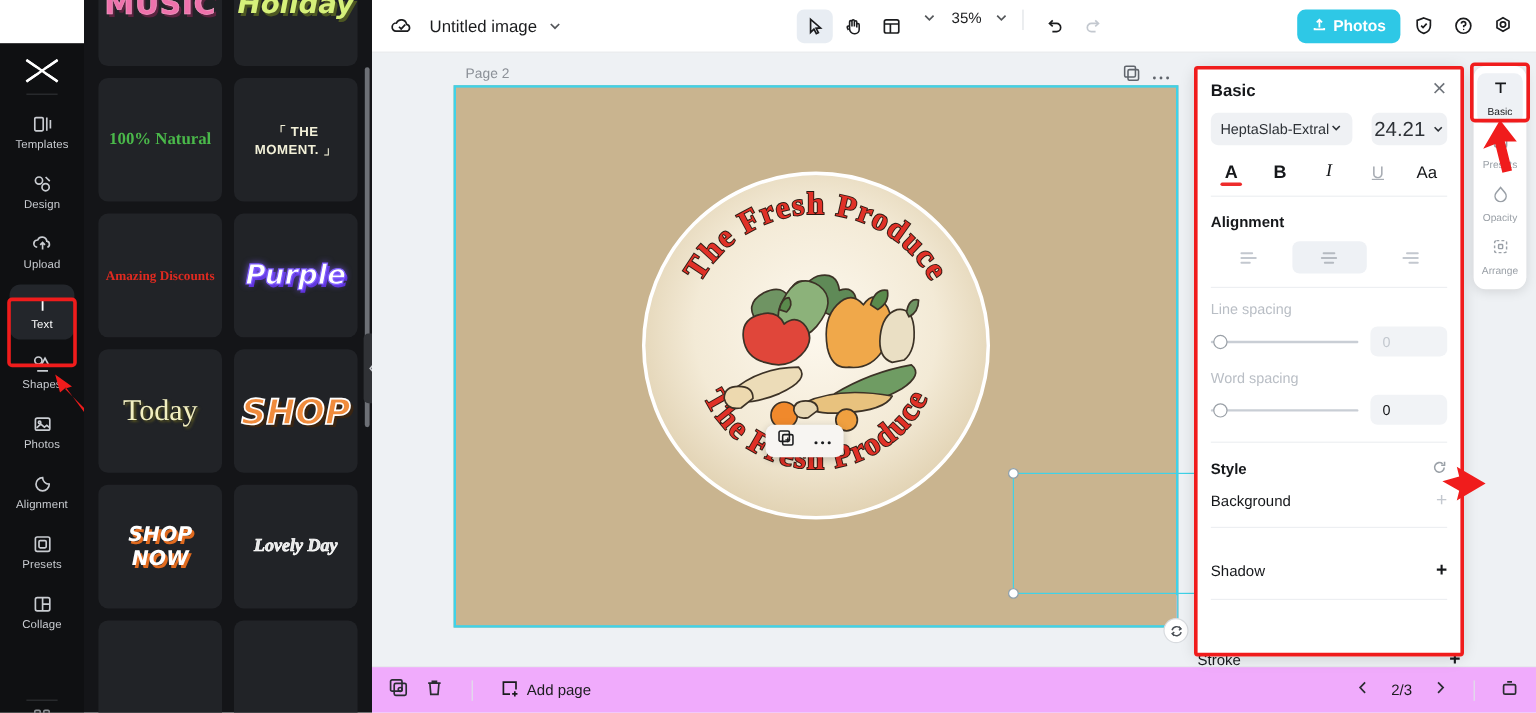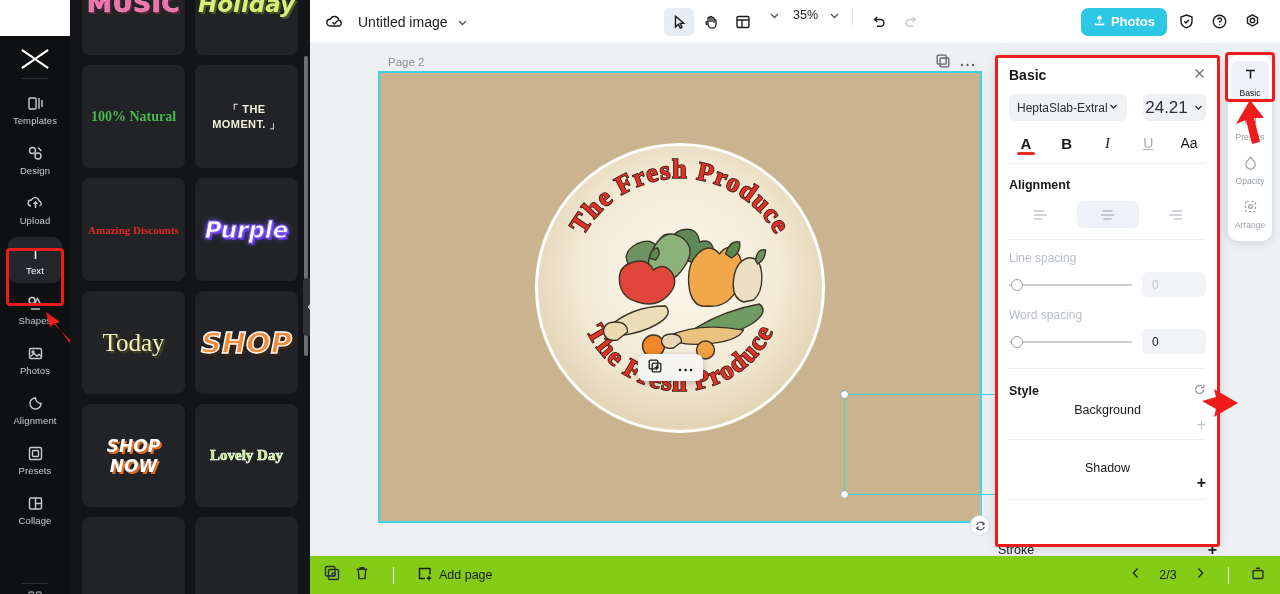--- a/index.html
+++ b/index.html
@@ -66,21 +66,21 @@
   .p-natural { font-family: "Liberation Serif", serif; font-weight: 700; font-size: 14px; color: #4ab84a; }
   .p-moment { font-family: "Liberation Sans", sans-serif; font-weight: 700; font-size: 11px; color: #f2f0d8; letter-spacing: .4px; }
   .p-discount { font-family: "Liberation Serif", serif; font-weight: 700; font-size: 11px; color: #e02a20; }
   .p-purple { font-family: "DejaVu Sans", sans-serif; font-weight: 700; font-style: italic; font-size: 23px; color: #ffffff;
     text-shadow: 0 0 6px #7f5bff, 2px 2px 0 #5b2ed6; -webkit-text-stroke: 1px #7f5bff; }
   .p-today { font-family: "Liberation Serif", serif; font-size: 25px; color: #f2efc0; text-shadow: 2px 2px 2px #55521f; }
   .p-sale { font-family: "DejaVu Sans", sans-serif; font-weight: 700; font-style: italic; font-size: 29px; color: #f08b3c;
     -webkit-text-stroke: 1.4px #ffffff; text-shadow: 3px 3px 0 #3a2512; }
   .p-shopnow { font-family: "DejaVu Sans", sans-serif; font-weight: 700; font-style: italic; font-size: 17px; color: #ffffff;
     text-shadow: 2px 2px 0 #e06a1e; }
-  .p-lovely { font-family: "Liberation Serif", serif; font-weight: 700; font-size: 15px; color: #bef264;
+  .p-lovely { font-family: "Liberation Serif", serif; font-weight: 700; font-style: italic; font-size: 15px; color: #e5e5e5;
     -webkit-text-stroke: .6px #ffffff; }
   .panel-scroll {
     position: absolute; right: 2px; top: 56px; width: 4px; height: 300px;
     background: #6d7076; border-radius: 3px; cursor: pointer;
   }
   .collapse-handle {
     position: absolute; right: -6px; top: 278px; width: 13px; height: 58px;
     background: #303236; border-radius: 4px 0 0 4px; z-index: 20;
     display: flex; align-items: center; justify-content: center; cursor: pointer;
   }
@@ -143,21 +143,21 @@
     background: #ffffff; box-shadow: 0 1px 4px rgba(0,0,0,.2); cursor: pointer;
   }
   .float-tb {
     position: absolute; left: 634px; top: 309px; height: 27px; padding: 0 10px;
     background: #f7f5f2; border-radius: 7px; box-shadow: 0 2px 7px rgba(0,0,0,.22);
     display: flex; align-items: center; gap: 16px; cursor: pointer;
   }
 
   
   .bottombar {
-    height: 39px; background: #84cc16; border-top: 1px solid #e7e9ec;
+    height: 39px; background: #f0abfc; border-top: 1px solid #e7e9ec;
     display: flex; align-items: center; padding: 0 14px; flex: 0 0 39px; position: relative;
   }
   .bb-left { display: flex; align-items: center; gap: 14px; color: #2a2d31; }
   .addpage { display: flex; align-items: center; gap: 7px; font-size: 12.5px; color: #1b1c1e; cursor: pointer; }
   .bb-right { margin-left: auto; display: flex; align-items: center; gap: 12px; color: #2a2d31; }
   .page-ind { font-size: 12.5px; color: #1b1c1e; min-width: 26px; text-align: center; }
 
   
   .prop-wrap { position: absolute; right: 60px; top: 55px; width: 225px; height: 492px; }
   .prop-hl { position: absolute; inset: 0; border: 3px solid #f01c1c; border-radius: 3px; pointer-events: none; z-index: 6; }
@@ -196,21 +196,21 @@
   .sub-label { font-size: 12px; color: #b9bec5; margin-top: 11px; }
   .slider-row { display: flex; align-items: center; gap: 10px; margin-top: 7px; }
   .track { flex: 1 1 auto; height: 2px; background: #c9ced5; border-radius: 2px; position: relative; cursor: pointer; }
   .knob { position: absolute; left: 2px; top: -5px; width: 12px; height: 12px; border-radius: 50%; background:#fff; border: 1.5px solid #9aa0a7; }
   .num-box {
     width: 64px; height: 25px; background: #f1f3f6; border-radius: 6px;
     display: flex; align-items: center; padding: 0 10px; font-size: 12px; cursor: text;
   }
   .num-dim { color: #c3c8cf; }
   .num-on { color: #16181b; }
-  .row-line { display: flex; align-items: center; height: 30px; flex-direction: column; }
+  .row-line { display: flex; align-items: center; height: 30px; }
   .row-lbl { font-size: 12.5px; color: #16181b; }
   .plus { margin-left: auto; font-size: 16px; line-height: 1; cursor: pointer; }
   .plus-dim { color: #c3c8cf; }
   .plus-on { color: #16181b; font-weight: 700; }
 
   
   .right-rail {
     position: absolute; right: 8px; top: 55px; width: 44px;
     background: #ffffff; border-radius: 10px; box-shadow: 0 2px 10px rgba(0,0,0,.12);
     padding: 6px 0; display: flex; flex-direction: column; align-items: center; gap: 2px;

